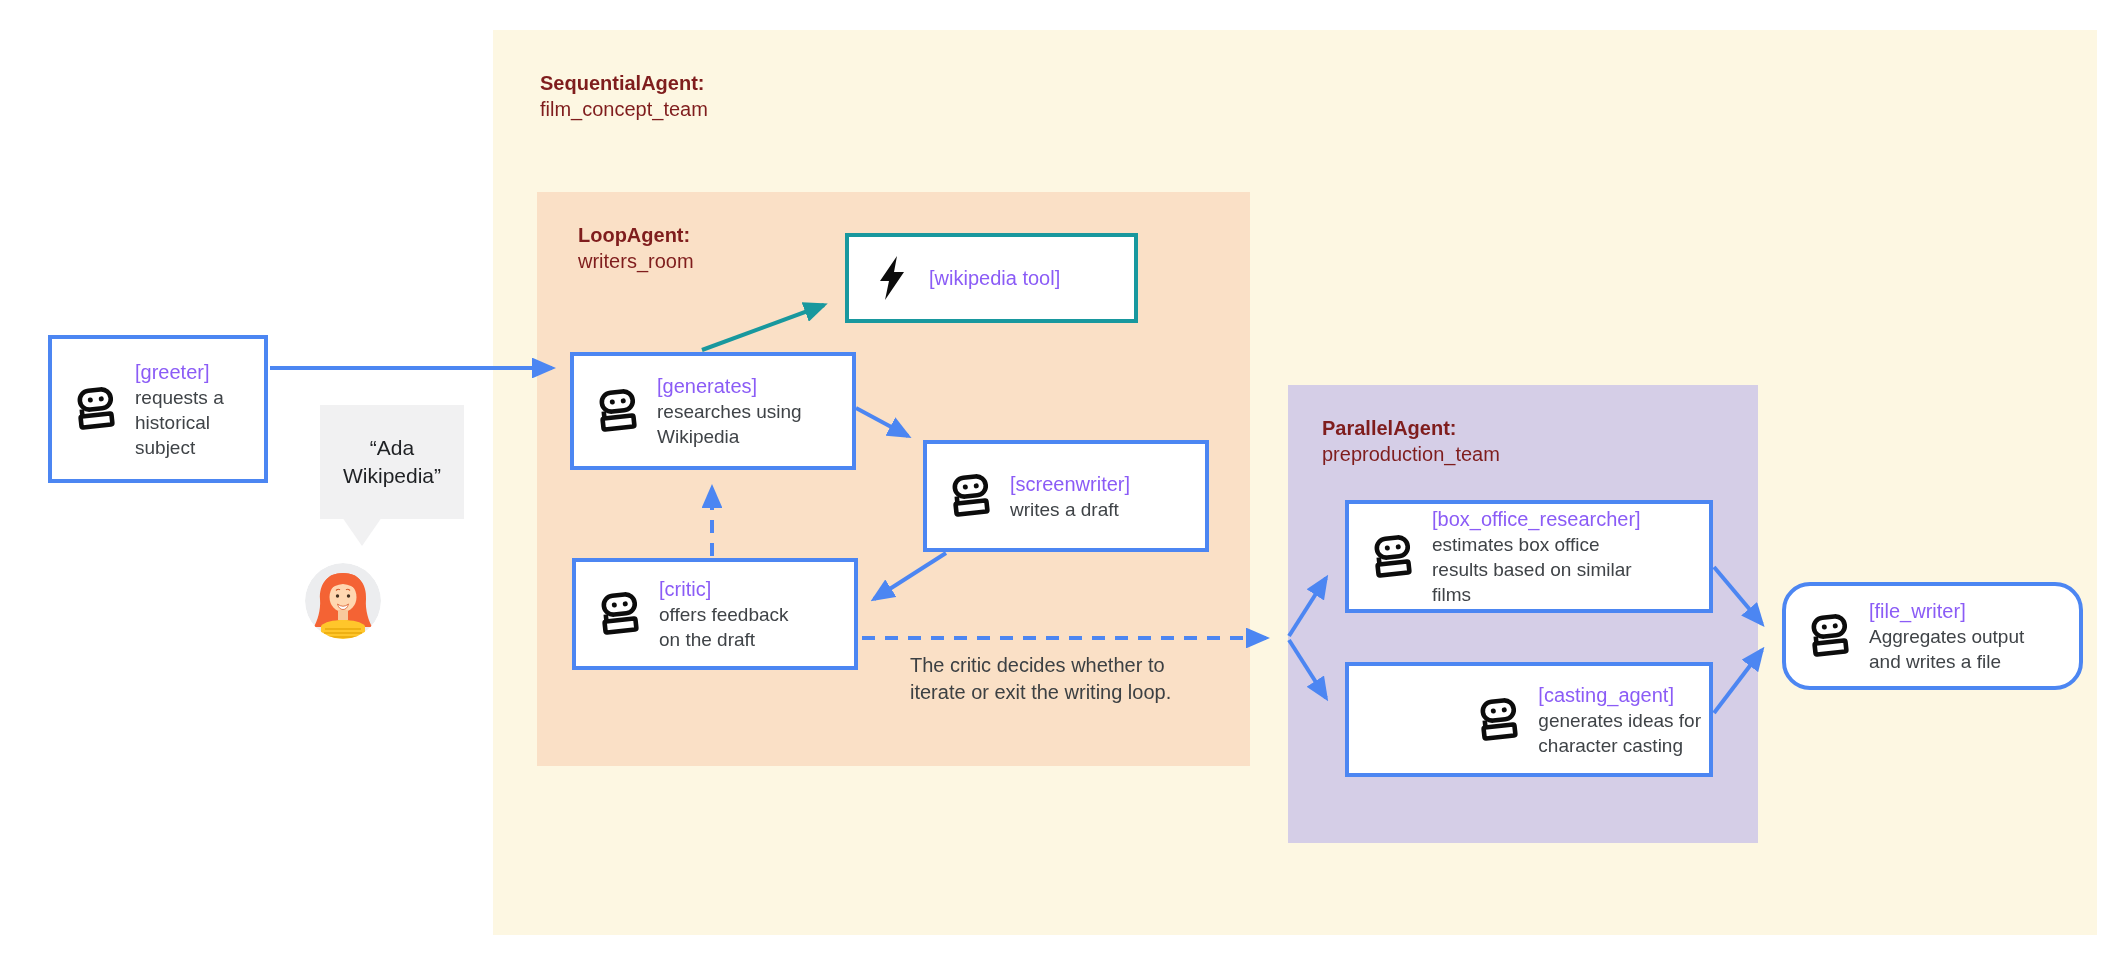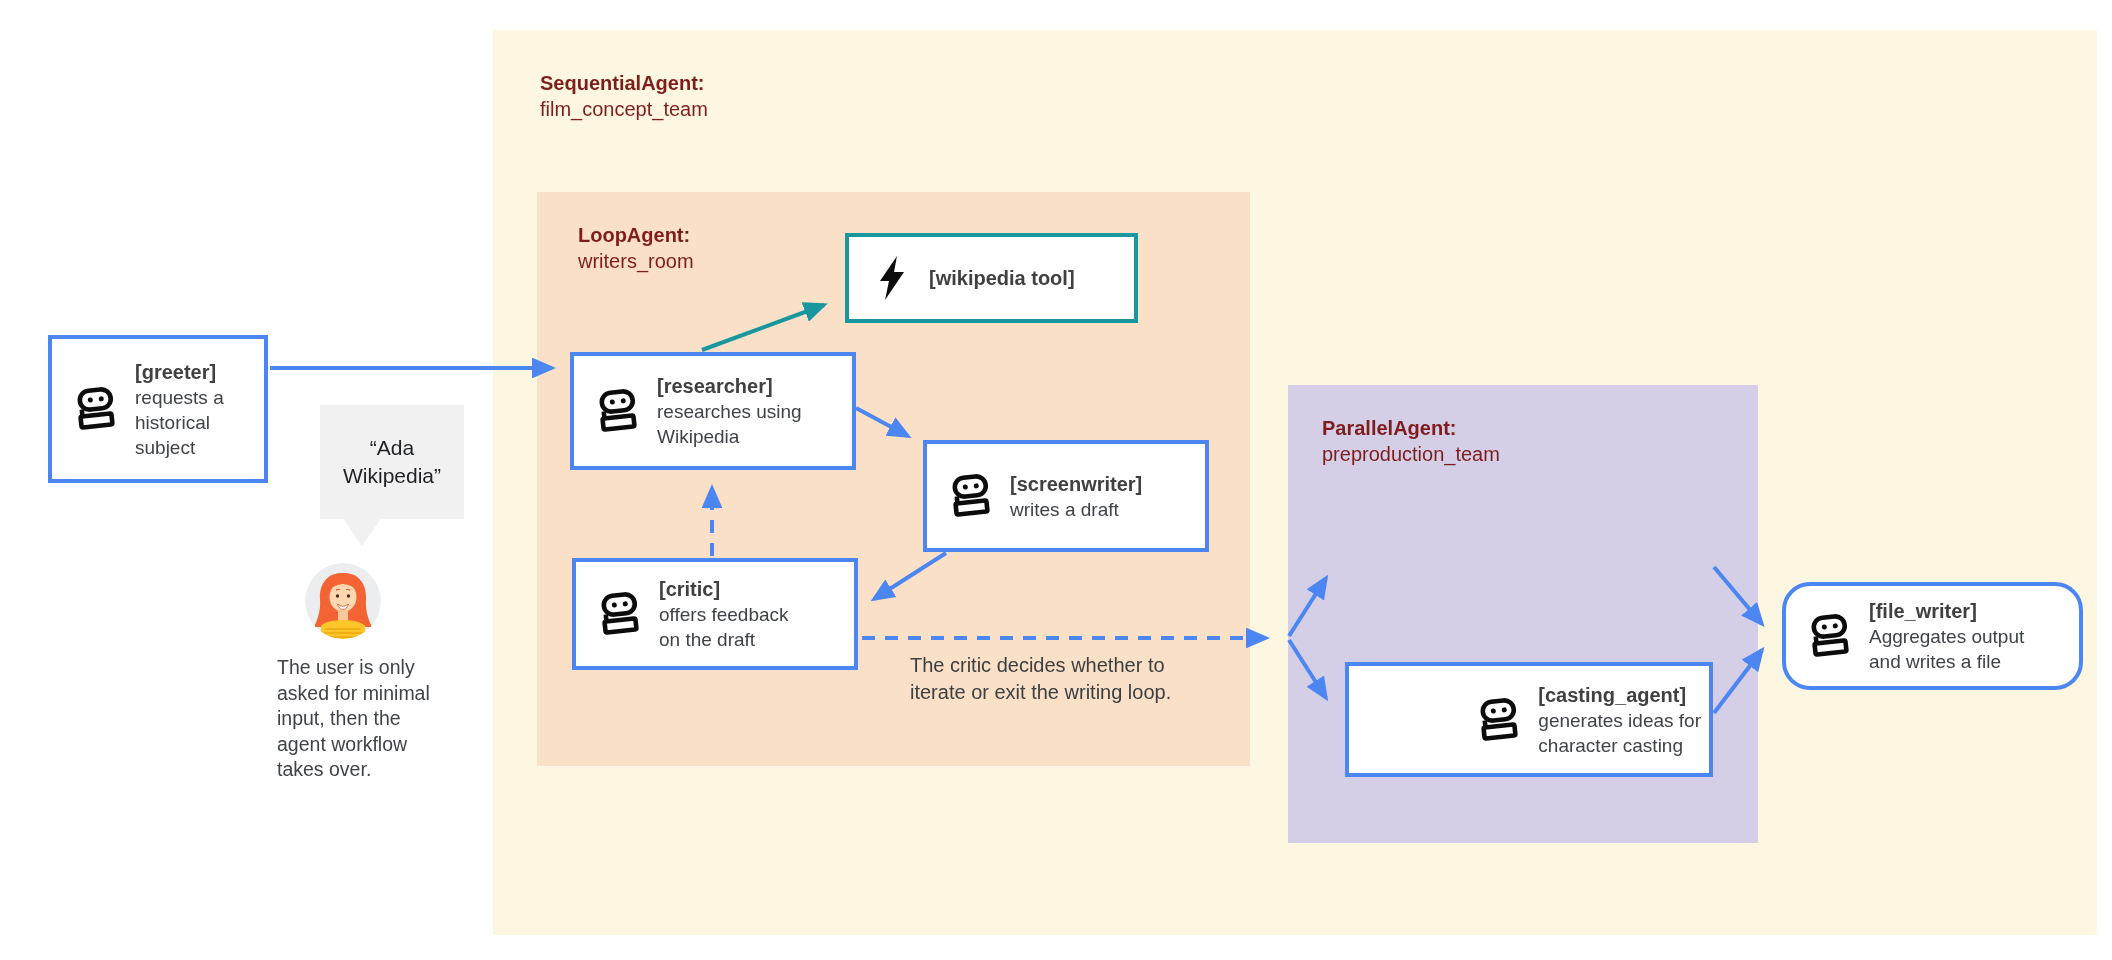--- a/index.html
+++ b/index.html
@@ -15,21 +15,21 @@
   .panel-label { position:absolute; font-size:20px; line-height:26px; color:#7f1d1d; }
   .panel-label .pl-title { font-weight:bold; }
   .arrow-layer { position:absolute; left:0; top:0; width:2112px; height:960px; pointer-events:none; }
   .node {
     position:absolute; background:#ffffff; border:4px solid #4c86f2;
     display:flex; align-items:center; gap:15px; padding:0 8px 0 20px;
   }
   .node.tool { border-color:#18989e; gap:20px; padding-left:26px; }
   .node-icon { flex:0 0 auto; }
   .node-text { display:flex; flex-direction:column; }
-  .node-title { font-weight:bold; font-size:20px; line-height:26px; white-space:nowrap; color:#404040; }
+  .node-title { font-weight:normal; font-size:20px; line-height:26px; white-space:nowrap; color:#8b5cf6; }
   .node-desc { font-size:19px; line-height:25px; white-space:pre-line; color:#3f4347; }
   .speech-bubble {
     position:absolute; left:320px; top:405px; width:144px; height:114px;
     background:#f1f1f2; display:flex; align-items:center; justify-content:center;
     text-align:center; font-size:21px; line-height:28px; color:#1f2124; white-space:pre-line;
   }
   .speech-tail { position:absolute; left:338px; top:517px; }
   .avatar { position:absolute; left:305px; top:563px; }
   .caption {
     position:absolute; left:277px; top:655px; width:260px;
@@ -115,21 +115,21 @@
 historical
 subject</div>
     </div>
   </div>
 
   <div class="node" style="left:570px; top:352px; width:286px; height:118px;">
     <svg class="node-icon" width="48" height="48" viewBox="0 0 48 48">
         <use href="#robot-shape"></use>
       </svg>
     <div class="node-text">
-      <div class="node-title">[researcher]</div>
+      <div class="node-title">[generates]</div>
       <div class="node-desc">researches using
 Wikipedia</div>
     </div>
   </div>
 
   <div class="node tool" style="left:845px; top:233px; width:293px; height:90px;">
     <svg class="node-icon" width="34" height="46" viewBox="0 0 34 46">
       <path d="M22 1 L5 26 L14 26 L10 45 L29 17 L19 17 Z" fill="#0c0c0c"></path>
     </svg>
     <div class="node-text">
@@ -151,20 +151,31 @@
     <svg class="node-icon" width="48" height="48" viewBox="0 0 48 48">
         <use href="#robot-shape"></use>
       </svg>
     <div class="node-text">
       <div class="node-title">[critic]</div>
       <div class="node-desc">offers feedback
 on the draft</div>
     </div>
   </div>
 
+  <div class="node" style="left:1345px; top:500px; width:368px; height:113px;">
+    <svg class="node-icon" width="48" height="48" viewBox="0 0 48 48">
+        <use href="#robot-shape"></use>
+      </svg>
+    <div class="node-text">
+      <div class="node-title">[box_office_researcher]</div>
+      <div class="node-desc">estimates box office
+results based on similar
+films</div>
+    </div>
+  </div>
 
   <div class="node" style="left:1345px; top:662px; width:368px; height:115px;justify-content:flex-end;">
     <svg class="node-icon" width="48" height="48" viewBox="0 0 48 48">
         <use href="#robot-shape"></use>
       </svg>
     <div class="node-text">
       <div class="node-title">[casting_agent]</div>
       <div class="node-desc">generates ideas for
 character casting</div>
     </div>
@@ -206,22 +217,17 @@
       <path d="M32.5 41 q5.5 4.5 11 0 q-1.5 5.5 -5.5 5.5 q-4 0 -5.5 -5.5 Z" fill="#ffffff" stroke="#d85a2b" stroke-width="0.8"></path>
       <path d="M24 14 C16 20 15 32 17 40 C20 30 26 22 38 21 C50 22 56 30 59 40 C61 32 60 20 52 14 C47 9 29 9 24 14 Z" fill="#f46334"></path>
       <rect x="33" y="47" width="10" height="10" fill="#f8c89d"></rect>
       <path d="M16 63 C22 55 54 55 60 63 L60 76 L16 76 Z" fill="#ffc62b"></path>
       <line x1="20" y1="66" x2="56" y2="66" stroke="#e8a80c" stroke-width="1.6"></line>
       <line x1="19" y1="70" x2="57" y2="70" stroke="#e8a80c" stroke-width="1.6"></line>
       <line x1="18" y1="74" x2="58" y2="74" stroke="#e8a80c" stroke-width="1.6"></line>
     </g>
   </svg>
 
-  <div class="caption">The user is only
-asked for minimal
-input, then the
-agent workflow
-takes over.</div>
 
   <div class="annotation">The critic decides whether to
 iterate or exit the writing loop.</div>
 
 </div>
 
 </body></html>

